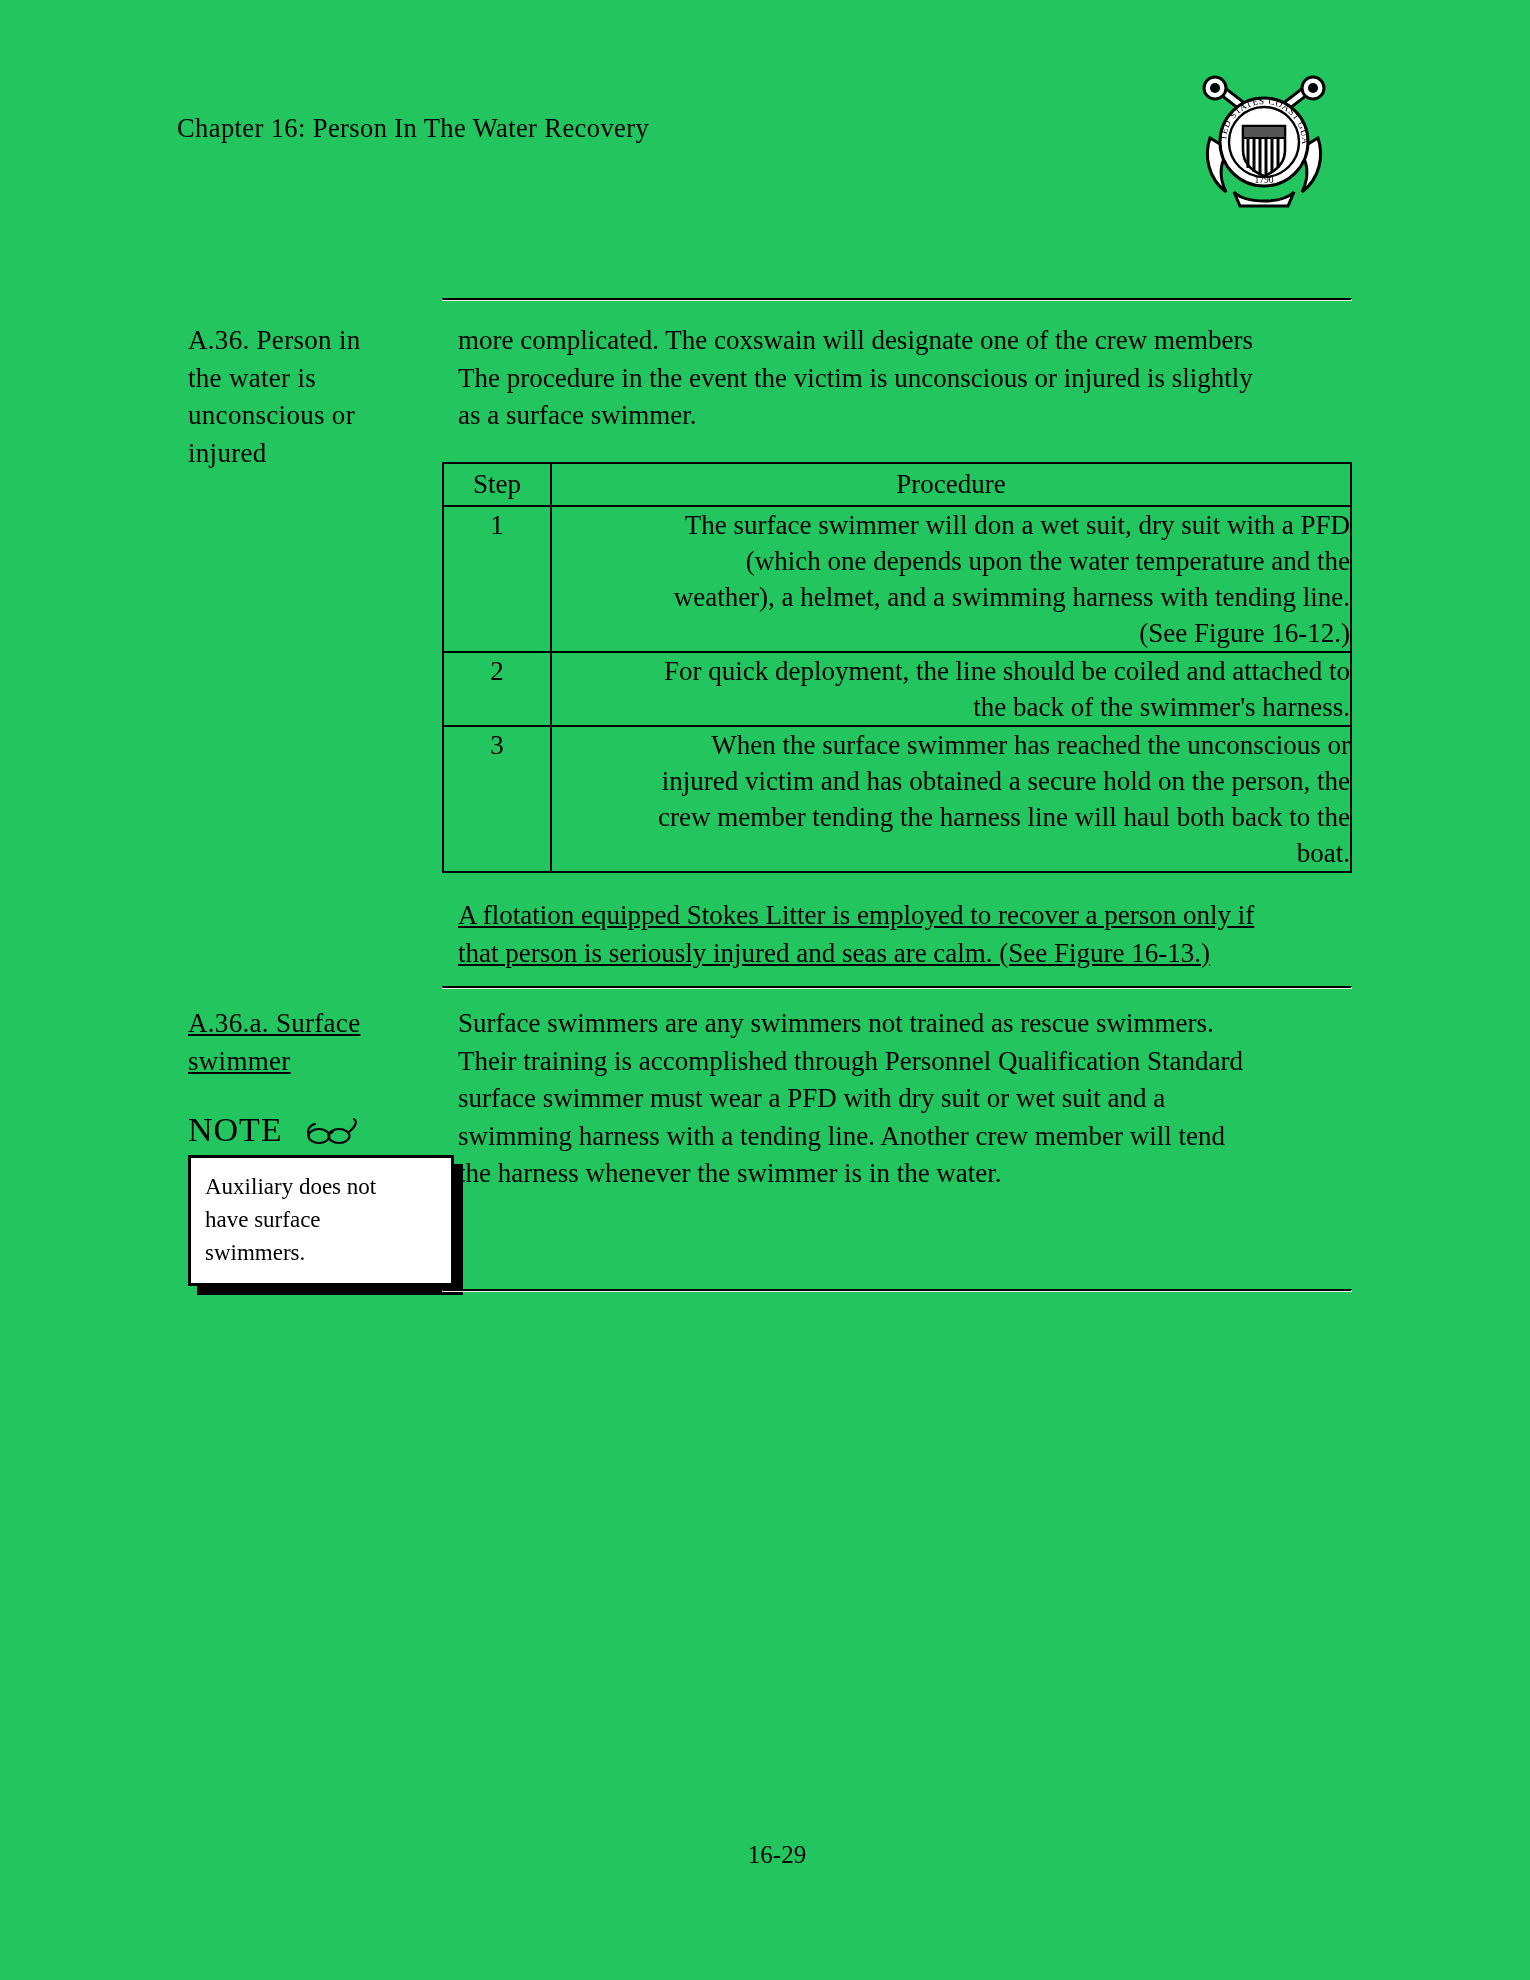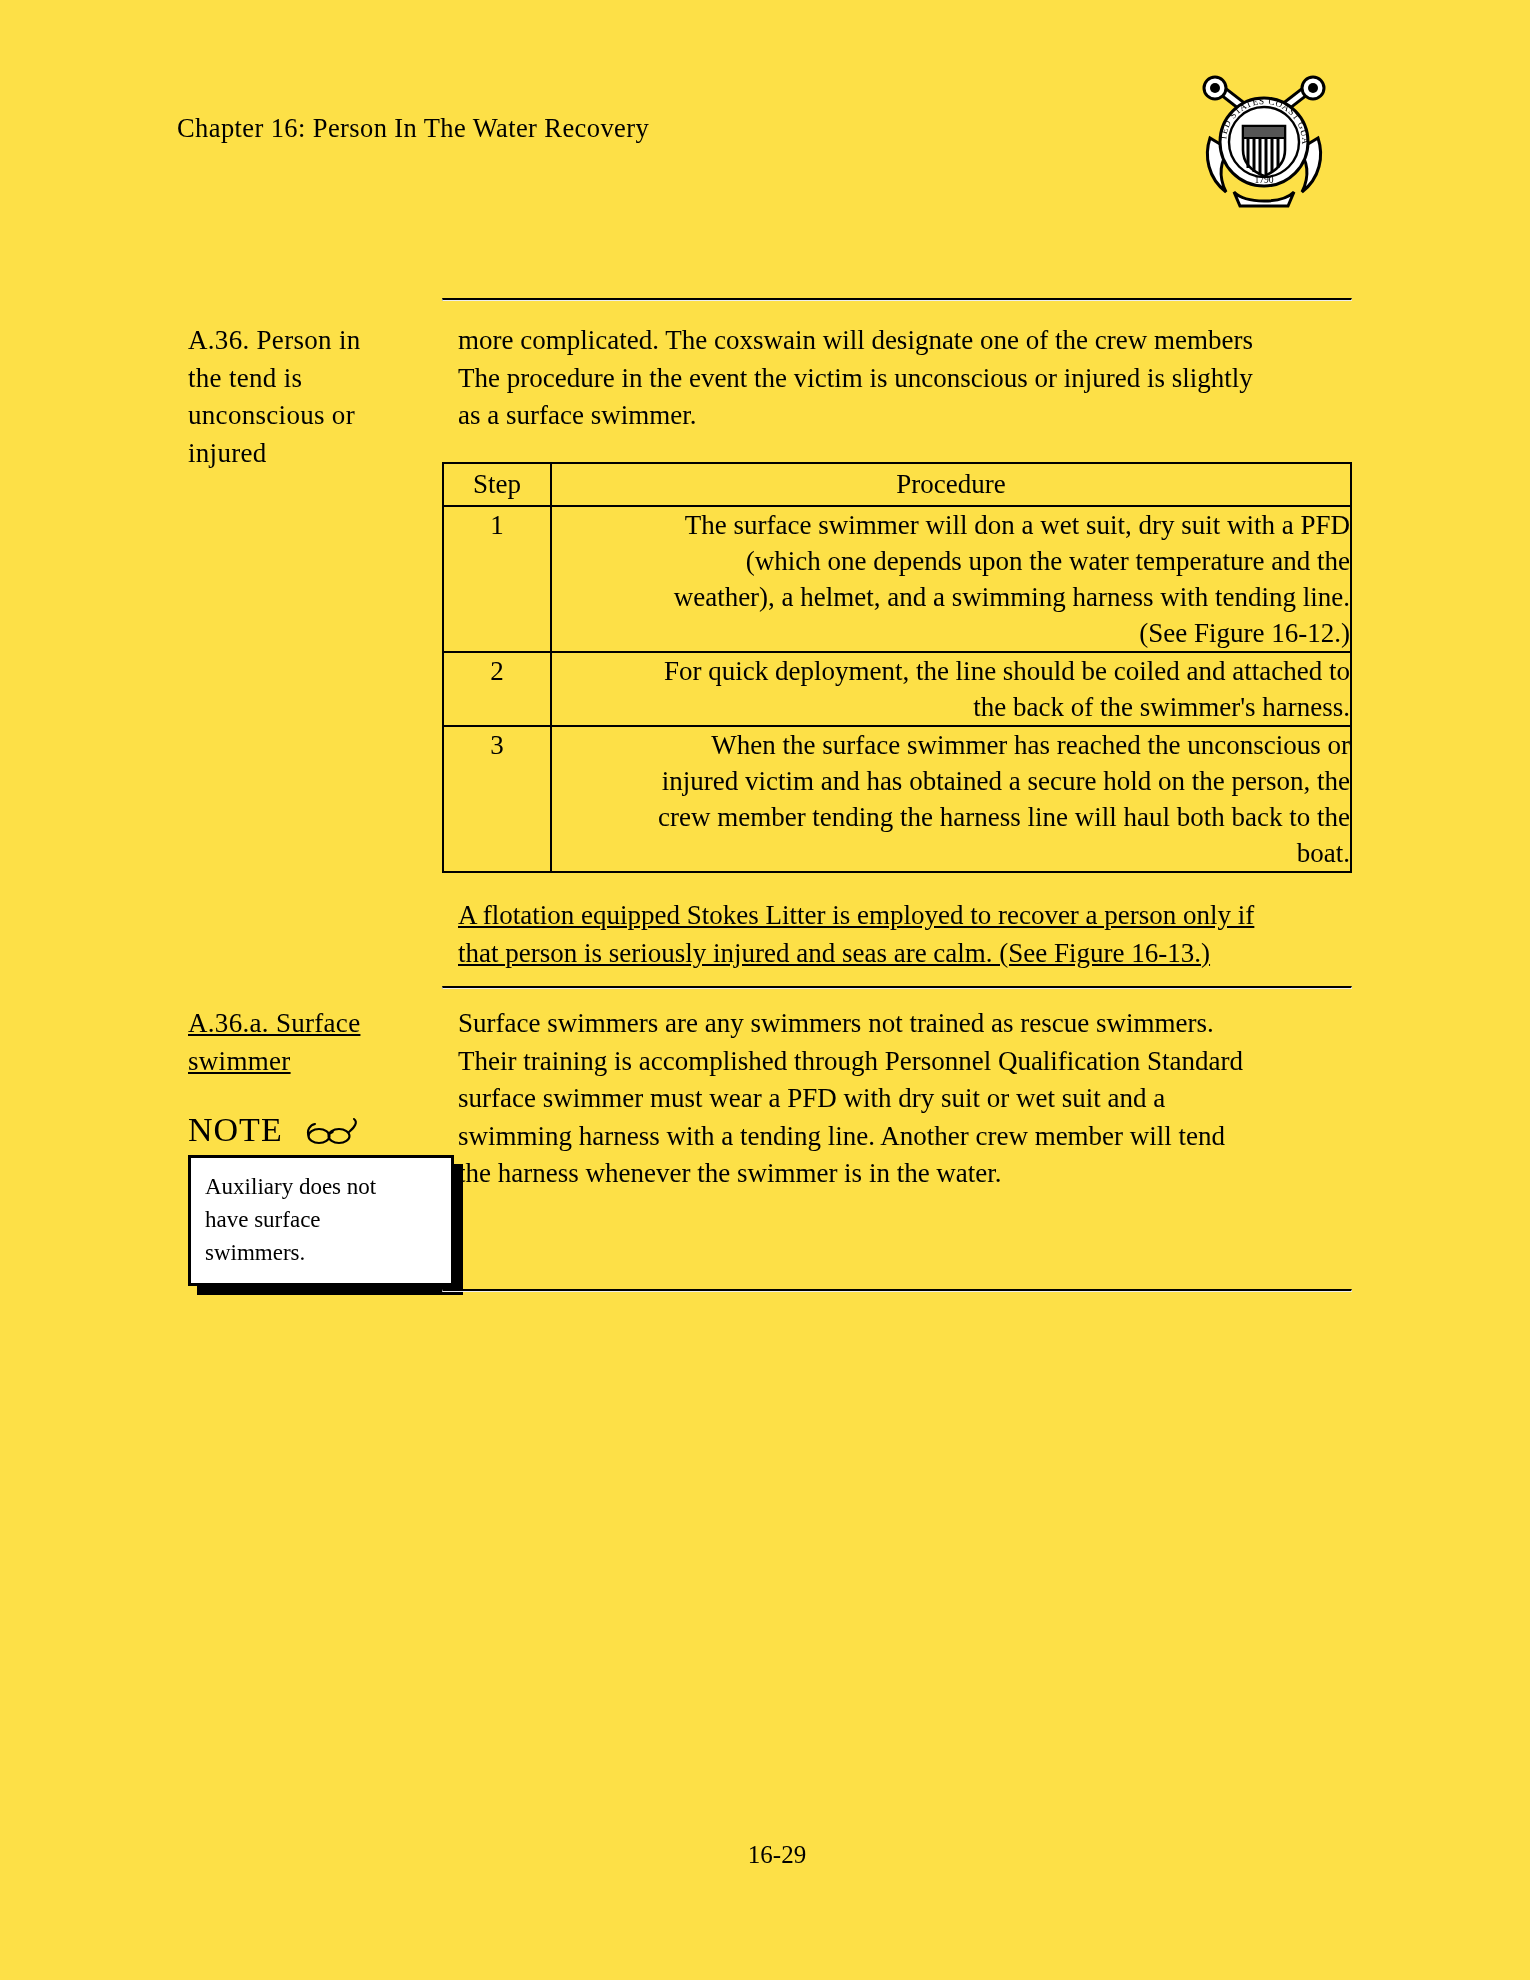--- a/index.html
+++ b/index.html
@@ -8,21 +8,21 @@
     background: #ffffff;
   }
   body {
     font-family: "Liberation Serif", "DejaVu Serif", serif;
     color: #000000;
   }
   .page {
     position: relative;
     width: 1530px;
     height: 1980px;
-    background: #fde047;
+    background: #22c55e;
     overflow: hidden;
   }
 
   
   .page-header {
     position: absolute;
     left: 0;
     top: 0;
     width: 1530px;
     height: 230px;
@@ -214,21 +214,21 @@
       </svg>
     </div>
   </div>
 
   <div class="content">
 
     <hr class="rule" id="rule-top">
 
     <div class="label-col" style="top:322px;">
       <div class="lbl-line">A.36.  Person in</div>
-      <div class="lbl-line">the tend is</div>
+      <div class="lbl-line">the water is</div>
       <div class="lbl-line">unconscious or</div>
       <div class="lbl-line">injured</div>
     </div>
 
     <div class="body-col" style="top:322px;">
       <div class="p-line">more complicated.  The coxswain will designate one of the crew members</div>
       <div class="p-line">The procedure in the event the victim is unconscious or injured is slightly</div>
       <div class="p-line">as a surface swimmer.</div>
     </div>
 

